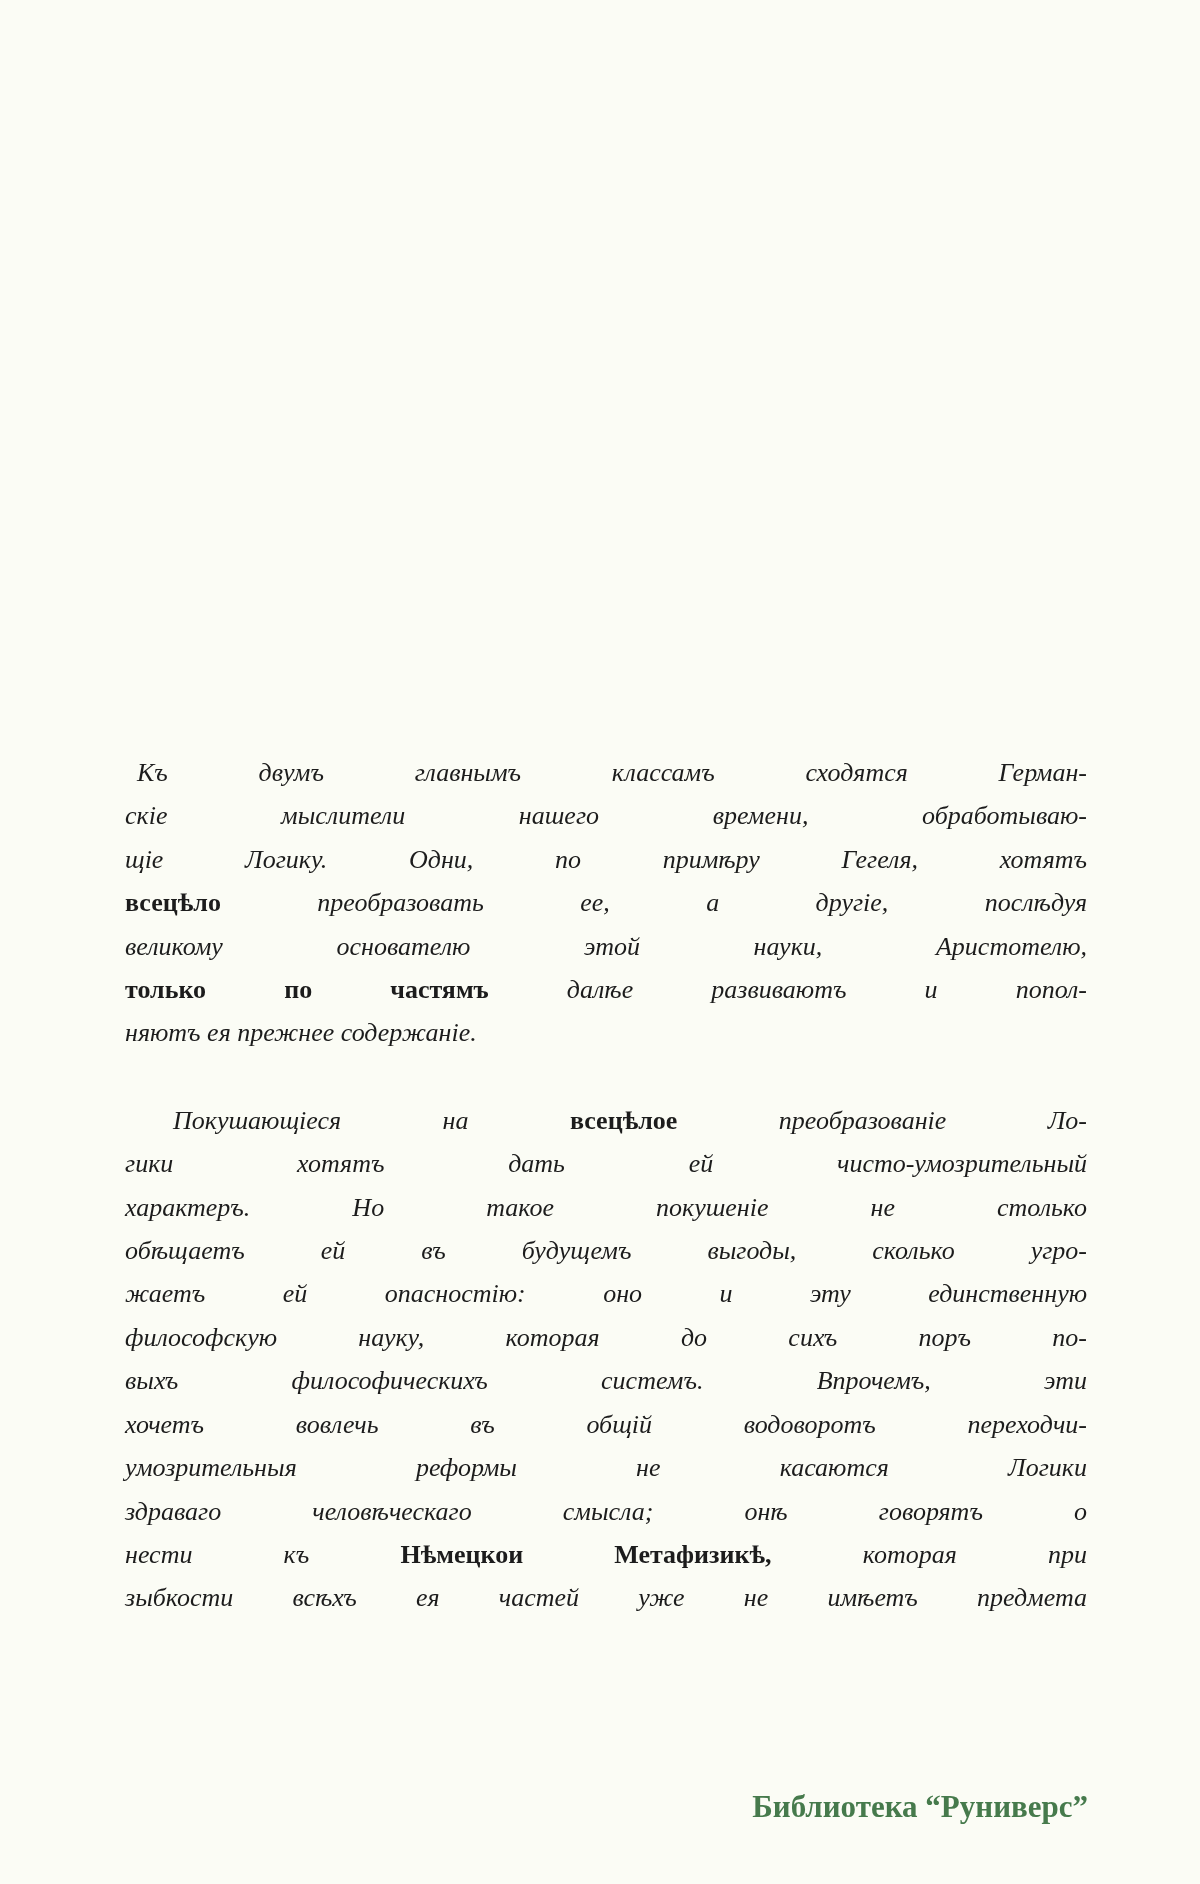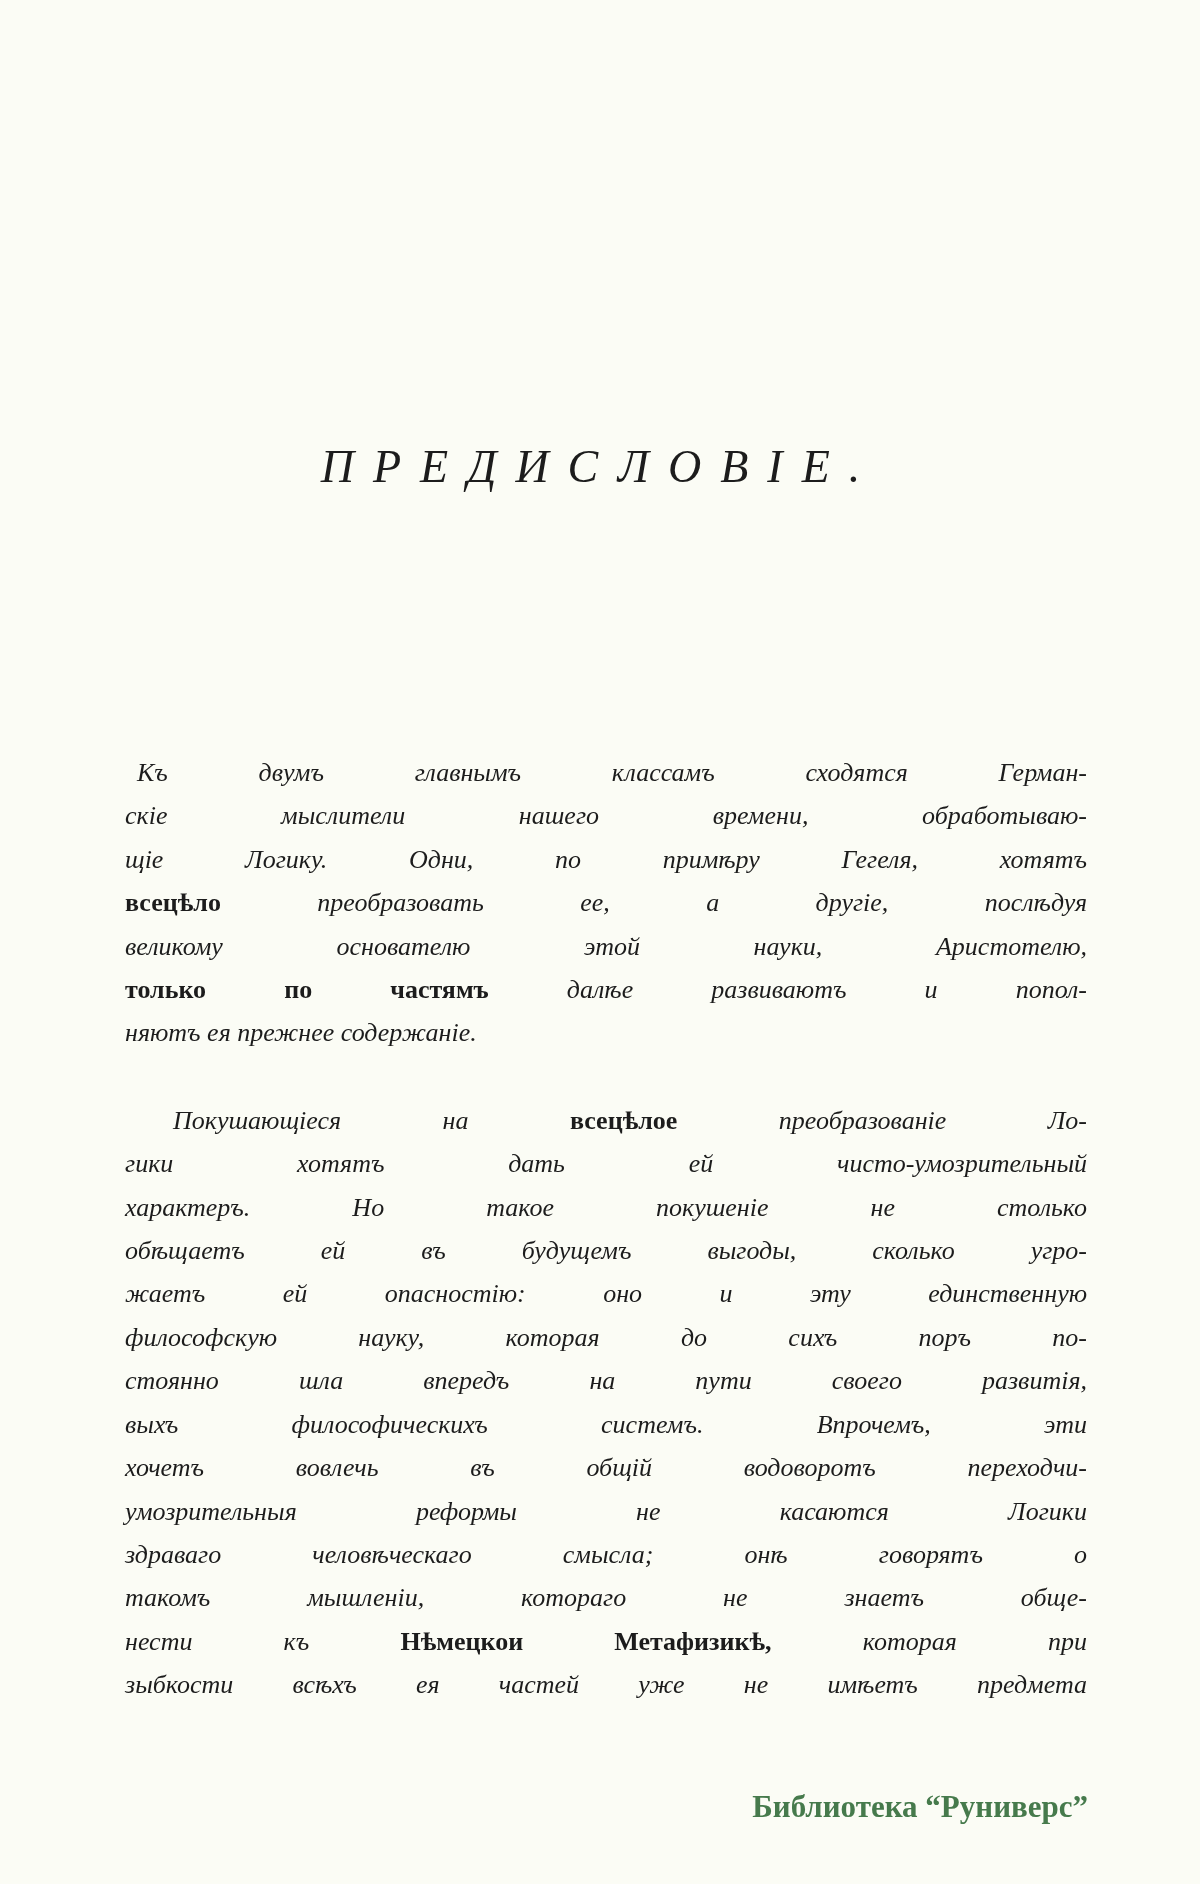--- a/index.html
+++ b/index.html
@@ -62,44 +62,41 @@
     font-weight: bold;
     font-size: 31px;
     line-height: 1.2;
     white-space: nowrap;
   }
 </style>
 </head>
 <body style="background: rgb(251, 252, 245);">
 
 <div class="page" style="color: rgb(28, 28, 28);">
-  <h1 class="heading">ПРЕДИСЛОВІЕ.</h1>
 
   <div class="text-block">
       <div class="para">
         <div class="line" style="text-indent: 12px;"><span class="i">Къ двумъ главнымъ классамъ сходятся Герман-</span></div>
         <div class="line"><span class="i">скіе мыслители нашего времени, обработываю-</span></div>
         <div class="line"><span class="i">щіе Логику. Одни, по примѣру Гегеля, хотятъ</span></div>
         <div class="line"><span class="r">всецѣло</span><span class="i"> преобразовать ее, а другіе, послѣдуя</span></div>
         <div class="line"><span class="i">великому основателю этой науки, Аристотелю,</span></div>
         <div class="line"><span class="r">только по частямъ</span><span class="i"> далѣе развиваютъ и попол-</span></div>
         <div class="line ragged"><span class="i">няютъ ея прежнее содержаніе.</span></div>
       </div>
       <div class="para">
         <div class="line" style="text-indent: 48px;"><span class="i">Покушающіеся на </span><span class="r">всецѣлое</span><span class="i"> преобразованіе Ло-</span></div>
         <div class="line"><span class="i">гики хотятъ дать ей чисто-умозрительный</span></div>
         <div class="line"><span class="i">характеръ. Но такое покушеніе не столько</span></div>
         <div class="line"><span class="i">обѣщаетъ ей въ будущемъ выгоды, сколько угро-</span></div>
         <div class="line"><span class="i">жаетъ ей опасностію: оно и эту единственную</span></div>
         <div class="line"><span class="i">философскую науку, которая до сихъ поръ по-</span></div>
-        <div class="line"><span class="i">стоянно шла впередъ на пути своего развитія,</span></div>
         <div class="line"><span class="i">выхъ философическихъ системъ. Впрочемъ, эти</span></div>
         <div class="line"><span class="i">хочетъ вовлечь въ общій водоворотъ переходчи-</span></div>
         <div class="line"><span class="i">умозрительныя реформы не касаются Логики</span></div>
         <div class="line"><span class="i">здраваго человѣческаго смысла; онѣ говорятъ о</span></div>
-        <div class="line"><span class="i">такомъ мышленіи, котораго не знаетъ обще-</span></div>
         <div class="line"><span class="i">нести къ </span><span class="r">Нѣмецкои Метафизикѣ,</span><span class="i"> которая при</span></div>
         <div class="line"><span class="i">зыбкости всѣхъ ея частей уже не имѣетъ предмета</span></div>
       </div>
     </div>
 
   <div class="watermark" style="color: rgb(70, 122, 76);">Библиотека “Руниверс”</div>
 </div>
 
 </body></html>

